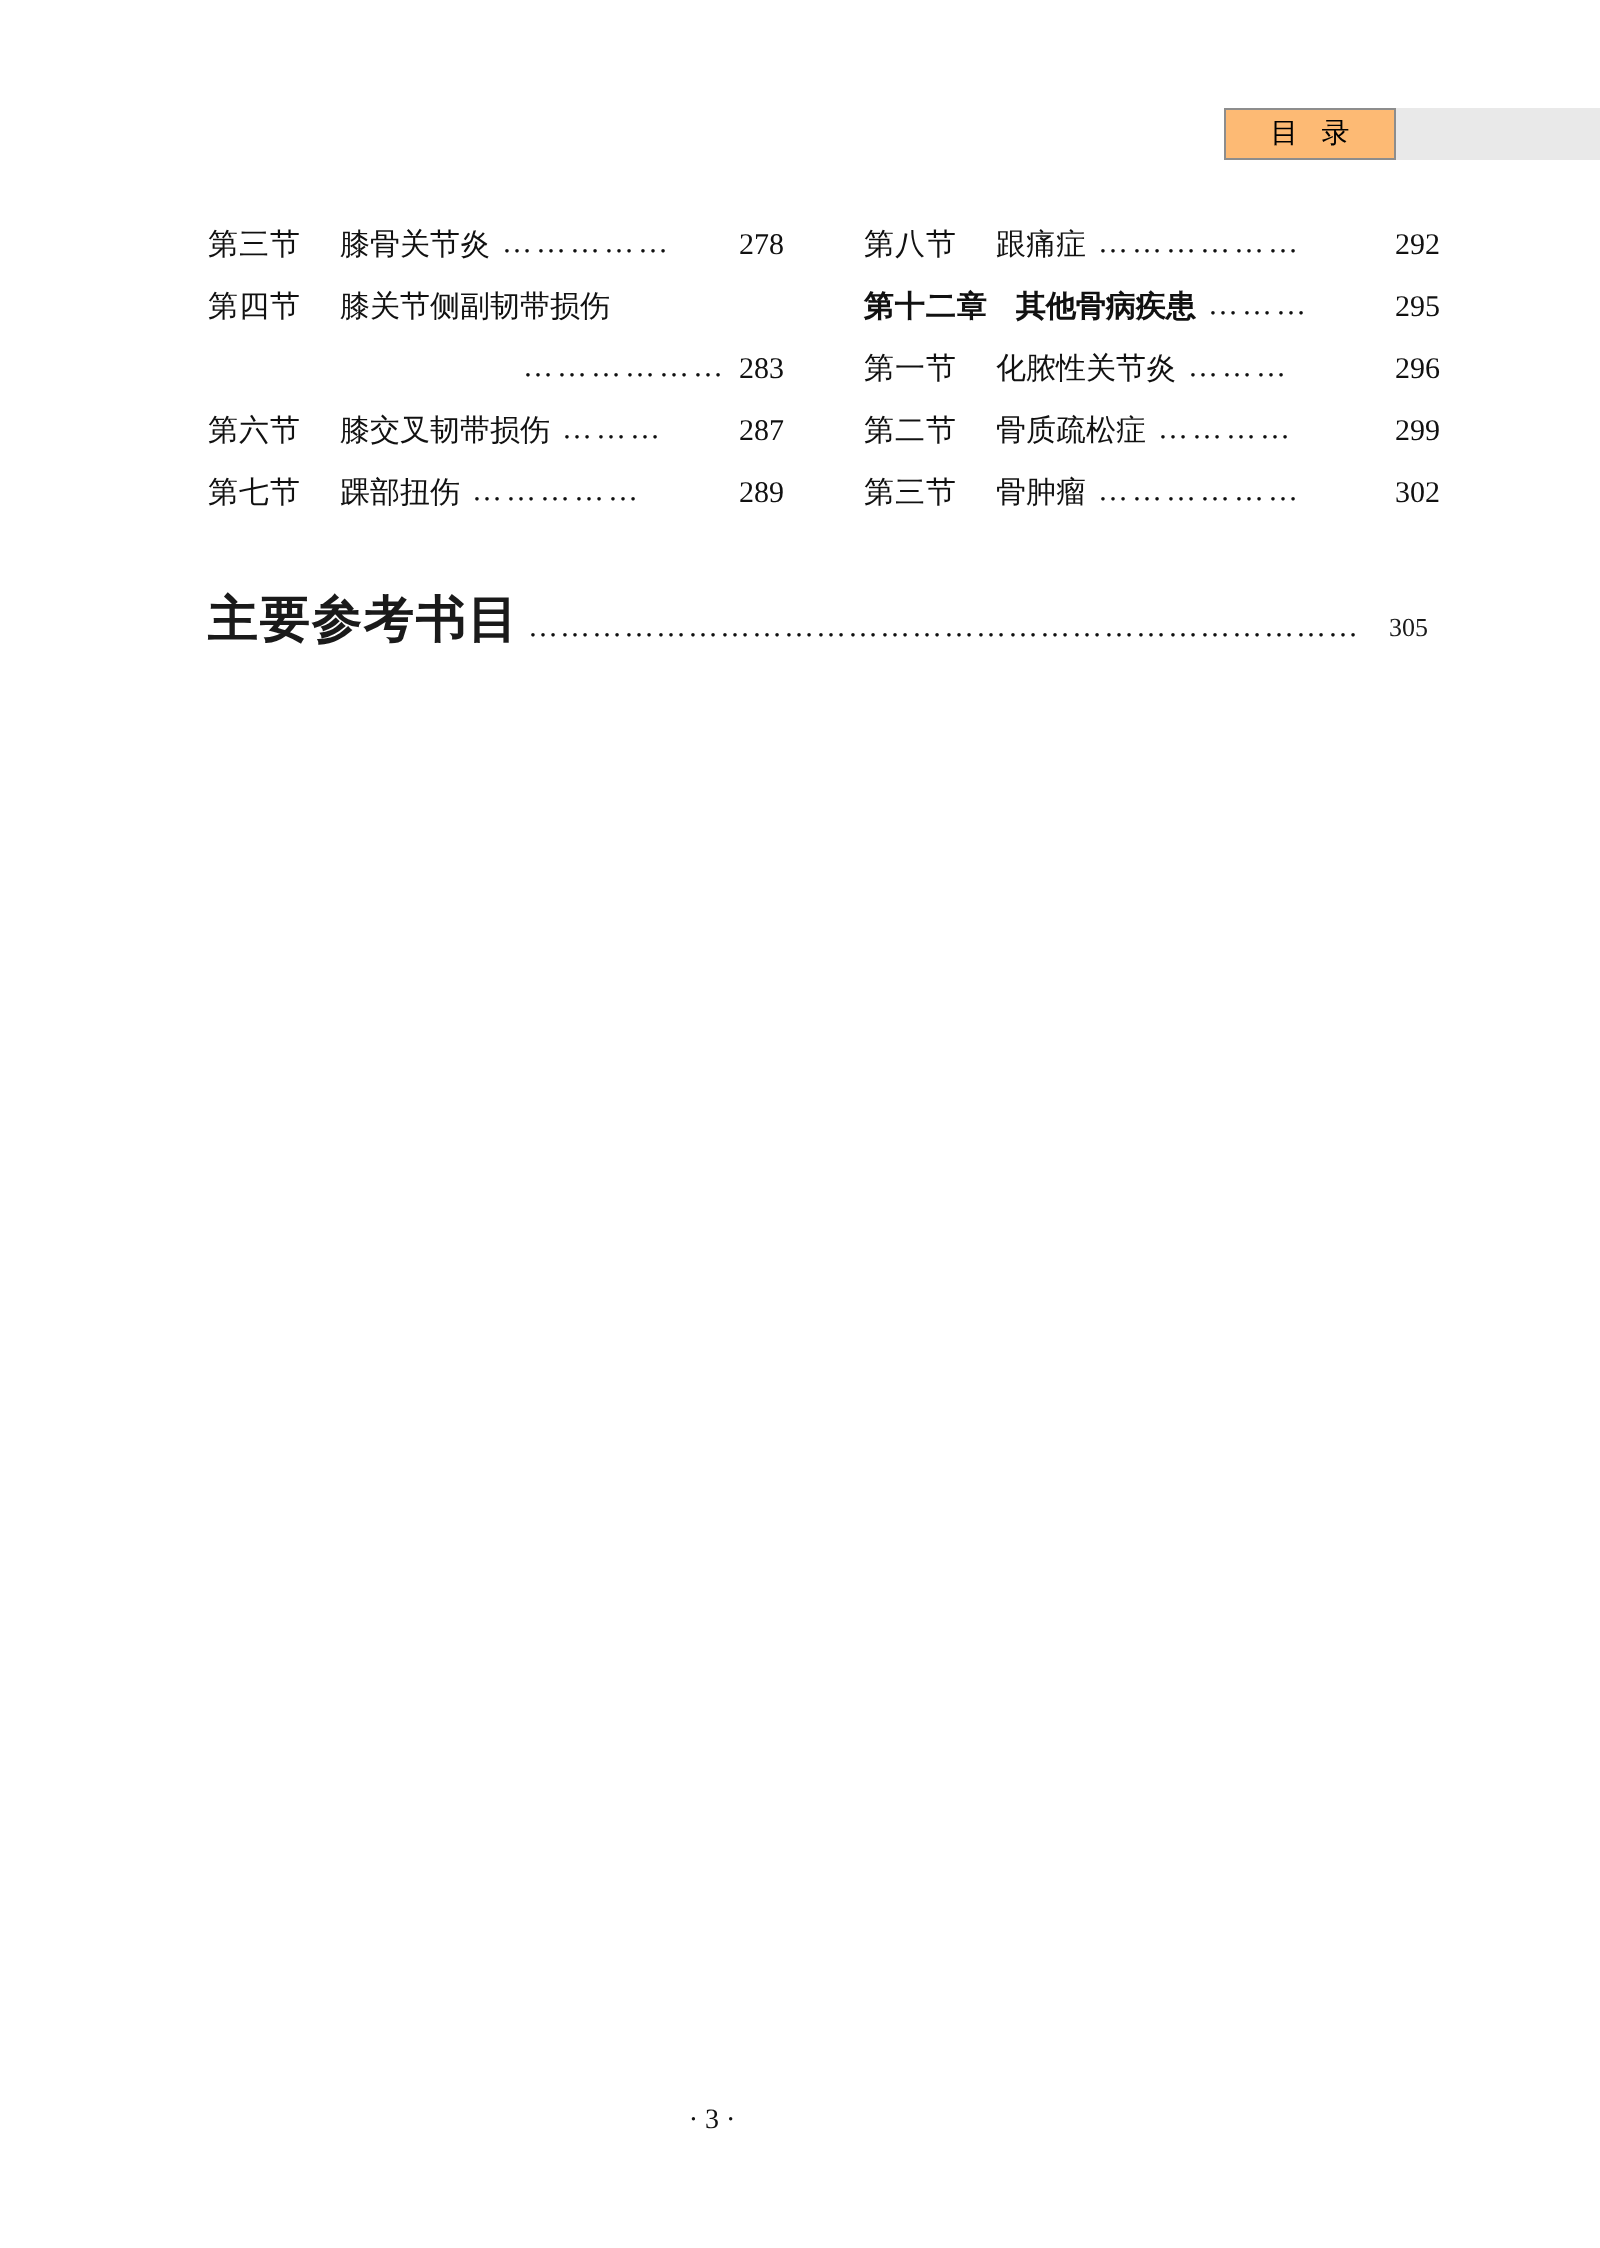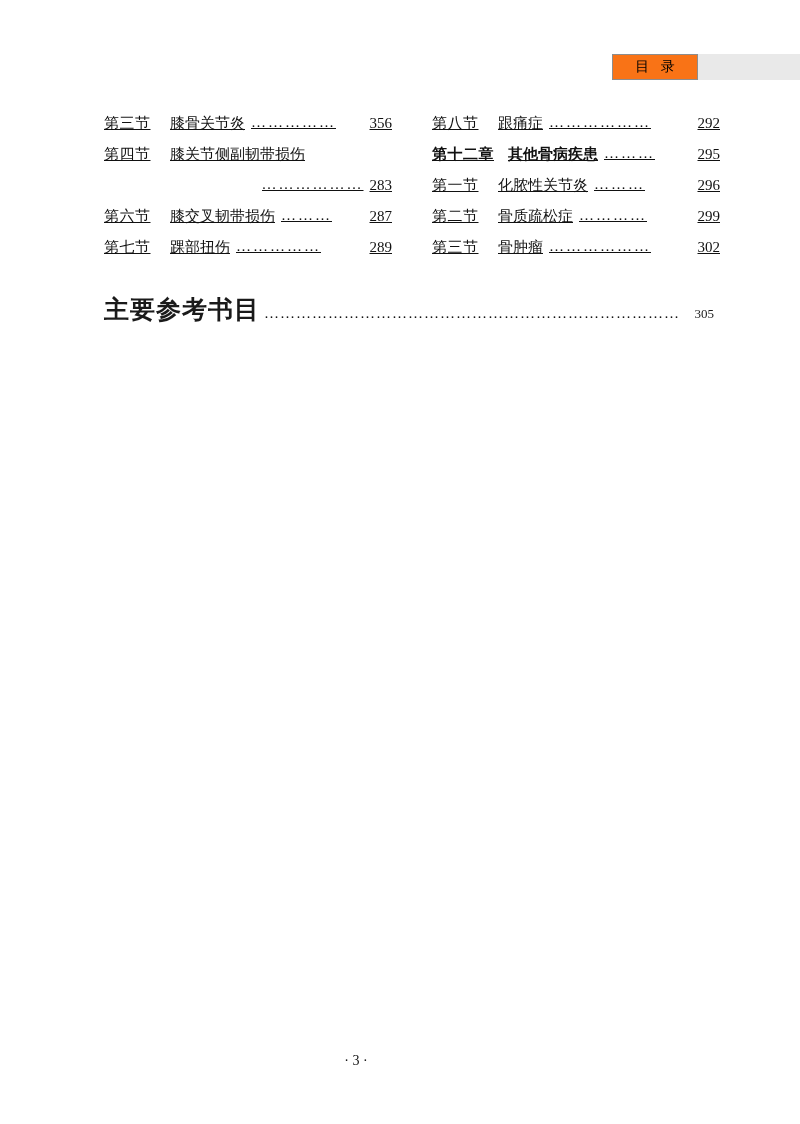--- a/index.html
+++ b/index.html
@@ -24,21 +24,21 @@
     width: 188px;
     height: 26px;
     background: #e9e9e9;
   }
   .header-tab {
     position: absolute;
     top: 54px;
     left: 612px;
     width: 86px;
     height: 26px;
-    background: #f97316;
+    background: #fdba74;
     border: 1px solid #8d8d8d;
     box-sizing: border-box;
     display: flex;
     align-items: center;
     justify-content: center;
     font-size: 14px;
     letter-spacing: 4px;
     text-indent: 4px;
     color: #000;
   }
@@ -64,21 +64,20 @@
     width: 288px;
   }
 
   .entry {
     display: flex;
     align-items: center;
     font-size: 15px;
     line-height: 31px;
     white-space: nowrap;
     color: #111;
-    text-decoration: underline;
   }
   .entry .num-label {
     display: inline-block;
     min-width: 56px;
     letter-spacing: 0.5px;
   }
   .entry .title {
     margin-left: 10px;
   }
   .entry .leader {
@@ -170,21 +169,21 @@
 
 <div class="toc">
   <div class="cols">
 
     <div class="col left">
 
       <div class="entry">
         <span class="num-label">第三节</span>
         <span class="title">膝骨关节炎</span>
         <span class="leader">……………</span>
-        <span class="page">356</span>
+        <span class="page">278</span>
       </div>
 
       <div class="entry plain">
         <span class="num-label">第四节</span>
         <span class="title">膝关节侧副韧带损伤</span>
         <span class="leader"></span>
         <span class="page"></span>
       </div>
 
       <div class="entry cont">

